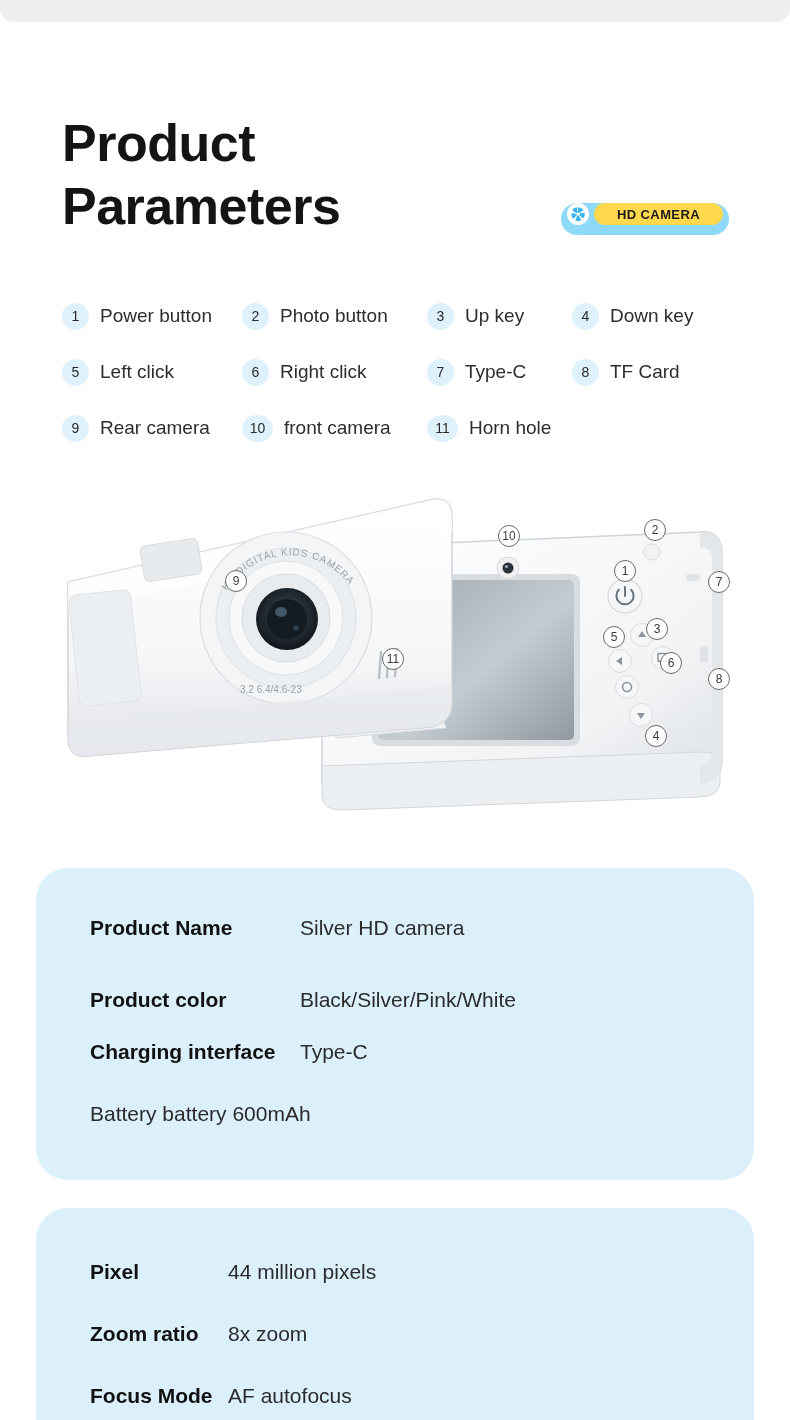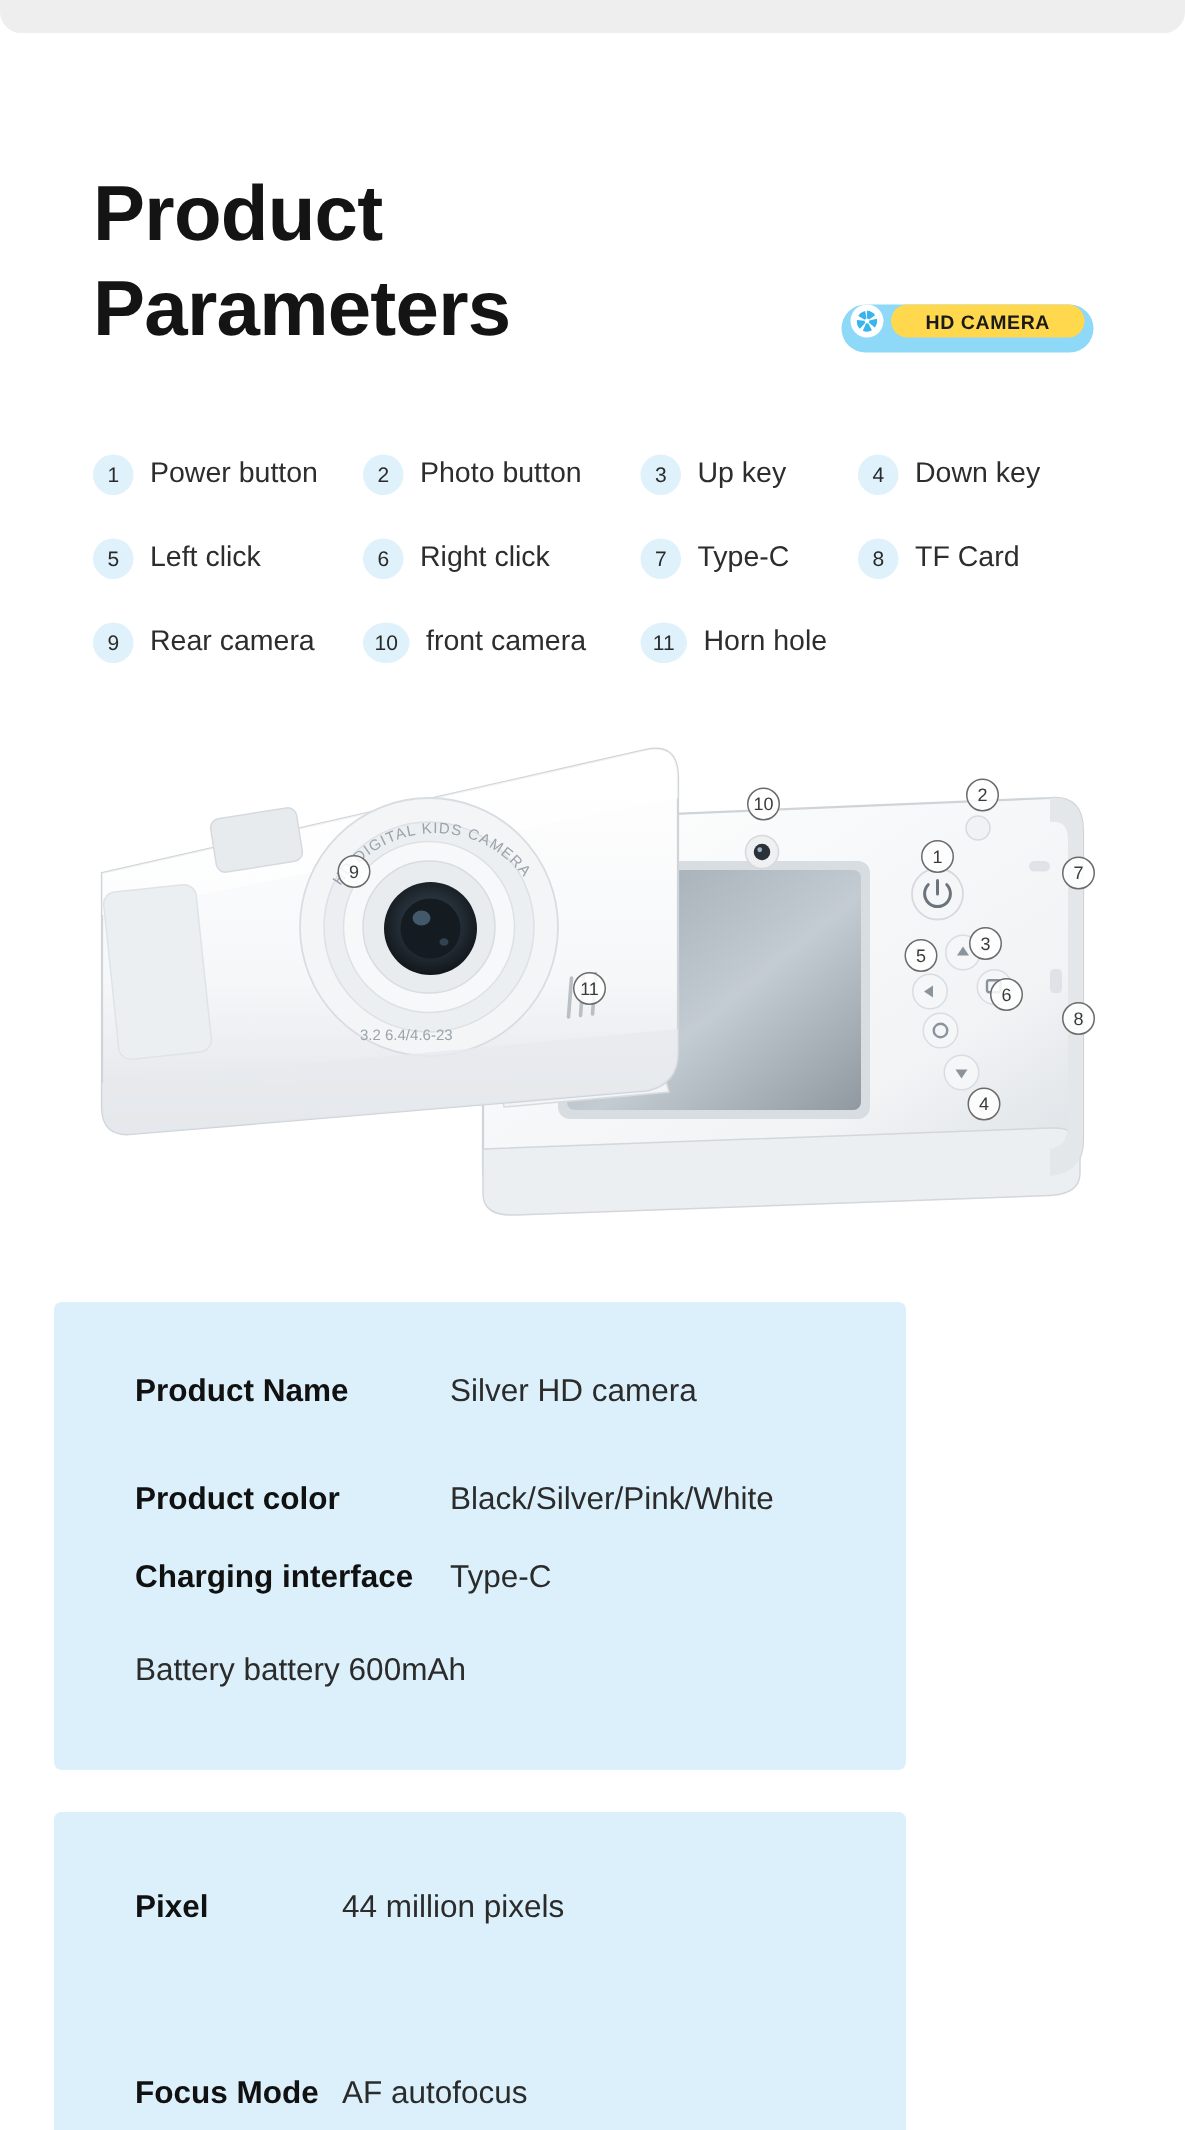--- a/index.html
+++ b/index.html
@@ -147,23 +147,23 @@
     align-items: center;
     justify-content: center;
     background: rgba(255,255,255,0.85);
     box-sizing: border-box;
   }
 
   
   .spec-card {
     position: absolute;
     left: 36px;
-    width: 568px;
+    width: 718px;
     background: #dcf0fb;
-    border-radius: 5px;
+    border-radius: 32px;
   }
   #card1 { top: 868px; height: 312px; }
   #card2 { top: 1208px; height: 250px; }
 
   .spec-row {
     position: absolute;
     display: flex;
     align-items: baseline;
   }
   .spec-key {
@@ -396,19 +396,23 @@
     <div class="spec-row" style="left:54px; top:234px;">
       <span class="spec-val">Battery battery 600mAh</span>
     </div>
   </div>
 
   <div class="spec-card" id="card2">
     <div class="spec-row" style="left:54px; top:52px;">
       <span class="spec-key" style="width:138px;">Pixel</span>
       <span class="spec-val">44 million pixels</span>
     </div>
+    <div class="spec-row" style="left:54px; top:114px;">
+      <span class="spec-key" style="width:138px;">Zoom ratio</span>
+      <span class="spec-val">8x zoom</span>
+    </div>
     <div class="spec-row" style="left:54px; top:176px;">
       <span class="spec-key" style="width:138px;">Focus Mode</span>
       <span class="spec-val">AF autofocus</span>
     </div>
   </div>
 
 </div>
 
 </body></html>

